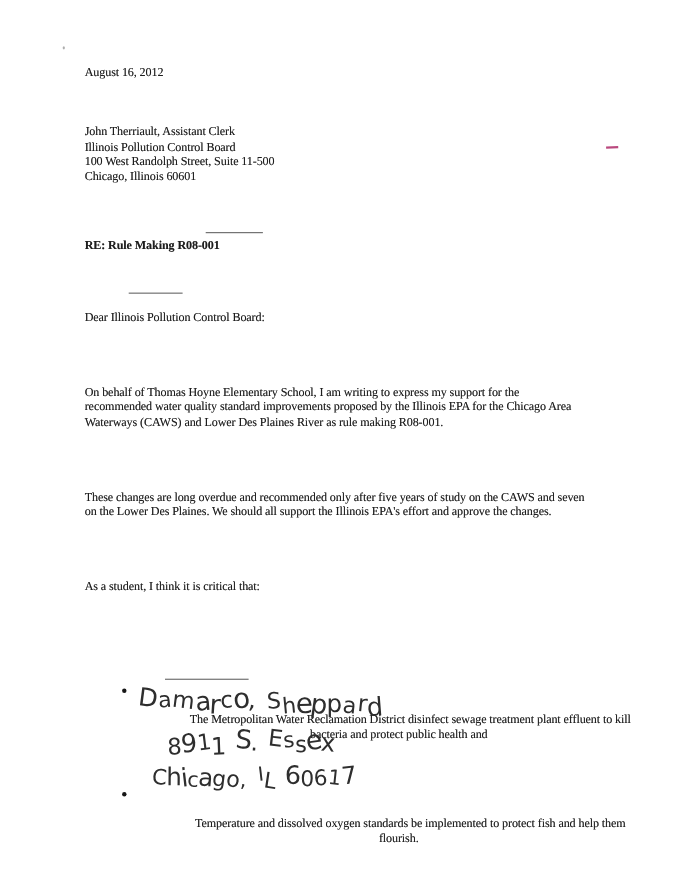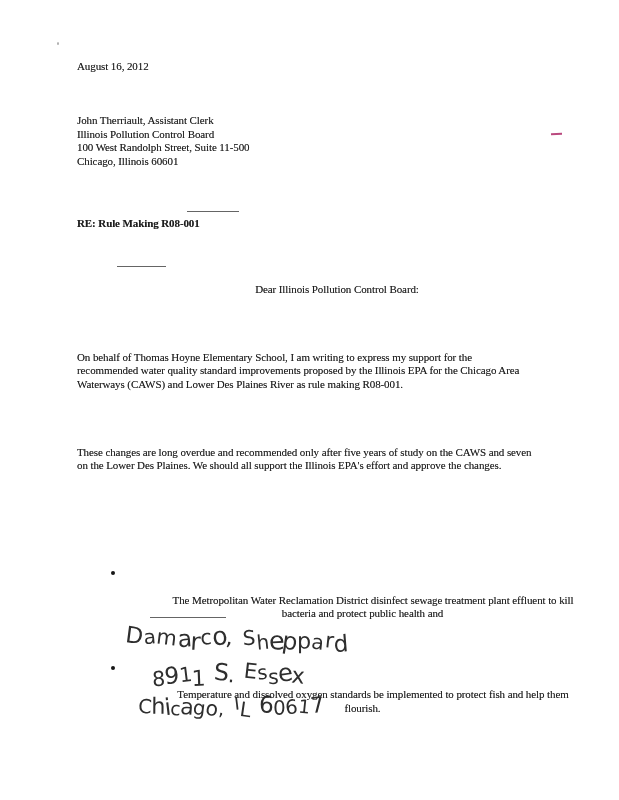--- a/index.html
+++ b/index.html
@@ -19,21 +19,21 @@
     font-size: 11px;
     line-height: 13.5px;
     color: #1e1e1e;
     letter-spacing: -0.1px;
     white-space: pre;
     text-shadow: 0 0 0.5px rgba(40,40,40,0.55);
   }
   .block { margin: 0; }
   .address   { }
   .subject   { margin-top: 8px; font-weight: bold; }
-  .salute    { margin-top: 12px; text-align: center; }
+  .salute    { margin-top: 12px; }
   .p-std     { margin-top: 14px; }
   .bullets {
     margin: 13px 0 0 0;
     padding: 0 0 0 33px;
     list-style: none;
   }
   .bullet-item { position: relative; padding-left: 18px; text-align: center; }
   .bullet-glyph {
     position: absolute;
     left: 1px;
@@ -105,20 +105,21 @@
 
     <div class="block salute">Dear Illinois Pollution Control Board:</div>
 
     <div class="block p-std">On behalf of Thomas Hoyne Elementary School, I am writing to express my support for the
 recommended water quality standard improvements proposed by the Illinois EPA for the Chicago Area
 Waterways (CAWS) and Lower Des Plaines River as rule making R08-001.</div>
 
     <div class="block p-std">These changes are long overdue and recommended only after five years of study on the CAWS and seven
 on the Lower Des Plaines. We should all support the Illinois EPA's effort and approve the changes.</div>
 
+    <div class="block p-std">As a student, I think it is critical that:</div>
 
     <ul class="bullets">
       <li class="bullet-item">
         <span class="bullet-glyph"></span>
         <span class="bullet-text">The Metropolitan Water Reclamation District disinfect sewage treatment plant effluent to kill
 bacteria and protect public health and</span>
       </li>
       <li class="bullet-item">
         <span class="bullet-glyph"></span>
         <span class="bullet-text">Temperature and dissolved oxygen standards be implemented to protect fish and help them

